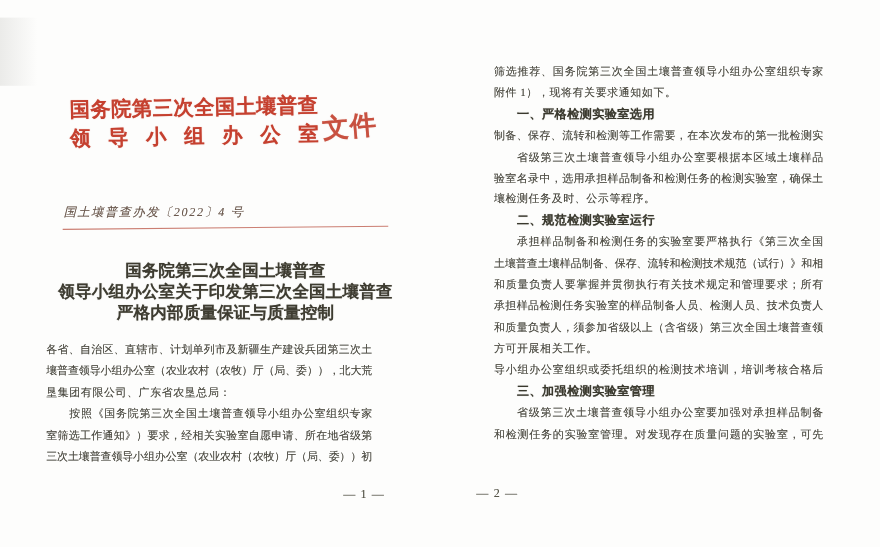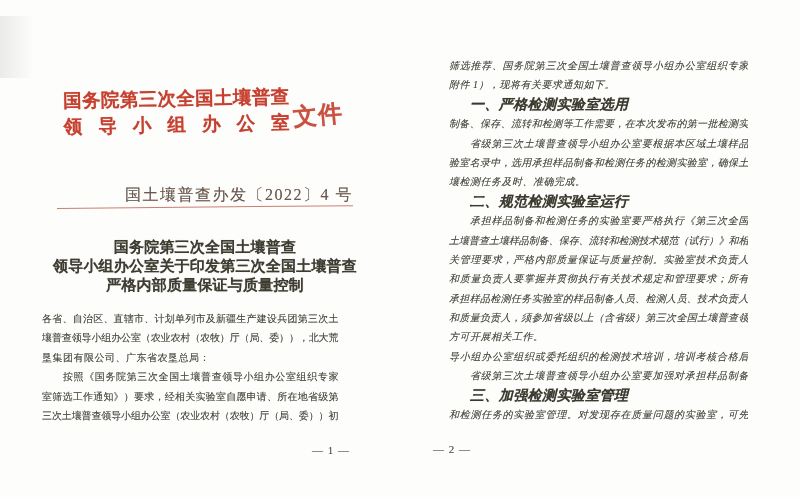--- a/index.html
+++ b/index.html
@@ -29,22 +29,23 @@
     text-shadow:0 0 0.8px rgba(197,64,47,0.55);
   }
   .doctype {
     position:absolute; left:293px; top:99px;
     color:#c85140; font-weight:bold; font-size:24px; letter-spacing:1px;
     transform:rotate(-5deg);
     text-shadow:0 0 0.8px rgba(200,81,64,0.5);
   }
   .docnum {
     position:absolute; left:58px; top:185px; width:295px;
-    text-align:right; font-size:16px; color:#6b594e; letter-spacing:1.5px;
+    text-align:left; font-size:11px; color:#6b594e; letter-spacing:1.5px;
     text-shadow:0 0 0.5px rgba(107,89,78,0.5);
+    font-style:italic;
   }
   .redline {
     position:absolute; left:57px; top:207.5px; width:296px; height:1.3px;
     background:#cb7e72;
     transform:rotate(-0.55deg); transform-origin:left center;
   }
   .title {
     position:absolute; left:52px; top:238px; width:306px;
     text-align:center; font-weight:bold; color:#3e3c31;
     font-size:15px; line-height:18.8px; letter-spacing:0.2px;
@@ -56,25 +57,25 @@
   .ln {
     height:19.4px; line-height:19.4px; overflow:hidden;
     letter-spacing:-0.45px;
     text-align:justify; text-align-last:justify; text-justify:inter-character;
     text-shadow:0 0 0.6px rgba(75,74,65,0.5);
   }
   .ln.end  { text-align:right; text-align-last:left; letter-spacing:0.5px; }
   .ln.ind  { padding-left:21px; }
   .ln.heading {
     text-align:left; text-align-last:left; padding-left:21px;
-    font-weight:bold; color:#3a392e; font-size:14px; letter-spacing:0.4px;
+    font-weight:bold; color:#3a392e; font-size:11px; letter-spacing:0.4px;
     text-shadow:0 0 0.7px rgba(58,57,46,0.6);
   }
   .body1 { left:42px;  top:309px; width:296px; }
-  .body2 { left:449px; top:56px;  width:299px;font-style:italic; }
+  .body2 { left:449px; top:56px;  width:299px; }
 
   .pageno {
     position:absolute; font-size:11px; color:#565549; letter-spacing:1px;
     text-shadow:0 0 0.5px rgba(86,85,73,0.5);
   }
   .pn1 { left:299px; top:444px; width:64px; text-align:center; }
   .pn2 { left:433px; top:443px; width:70px; text-align:left; }
 </style>
 </head>
 <body>
@@ -116,31 +117,30 @@
 
   <section>
 
     <div class="bodycol body2">
       <div class="ln fill">筛选推荐、国务院第三次全国土壤普查领导小组办公室组织专家</div>
       <div class="ln end">附件 1），现将有关要求通知如下。</div>
       <div class="ln heading">一、严格检测实验室选用</div>
       <div class="ln fill">制备、保存、流转和检测等工作需要，在本次发布的第一批检测实</div>
       <div class="ln fill ind">省级第三次土壤普查领导小组办公室要根据本区域土壤样品</div>
       <div class="ln fill">验室名录中，选用承担样品制备和检测任务的检测实验室，确保土</div>
-      <div class="ln end">壤检测任务及时、准确完成。</div>
+      <div class="ln end">壤检测任务及时、公示等程序。</div>
       <div class="ln heading">二、规范检测实验室运行</div>
       <div class="ln fill ind">承担样品制备和检测任务的实验室要严格执行《第三次全国</div>
       <div class="ln fill">土壤普查土壤样品制备、保存、流转和检测技术规范（试行）》和相</div>
-      <div class="ln fill">关管理要求，严格内部质量保证与质量控制。实验室技术负责人</div>
       <div class="ln fill">和质量负责人要掌握并贯彻执行有关技术规定和管理要求；所有</div>
       <div class="ln fill">承担样品检测任务实验室的样品制备人员、检测人员、技术负责人</div>
       <div class="ln fill">和质量负责人，须参加省级以上（含省级）第三次全国土壤普查领</div>
       <div class="ln end">方可开展相关工作。</div>
       <div class="ln fill">导小组办公室组织或委托组织的检测技术培训，培训考核合格后</div>
+      <div class="ln heading">三、加强检测实验室管理</div>
       <div class="ln fill ind">省级第三次土壤普查领导小组办公室要加强对承担样品制备</div>
-      <div class="ln heading">三、加强检测实验室管理</div>
       <div class="ln fill">和检测任务的实验室管理。对发现存在质量问题的实验室，可先</div>
     </div>
 
     <div class="pageno pn2">— 2 —</div>
   </section>
 
 </div>
 
 </body></html>

